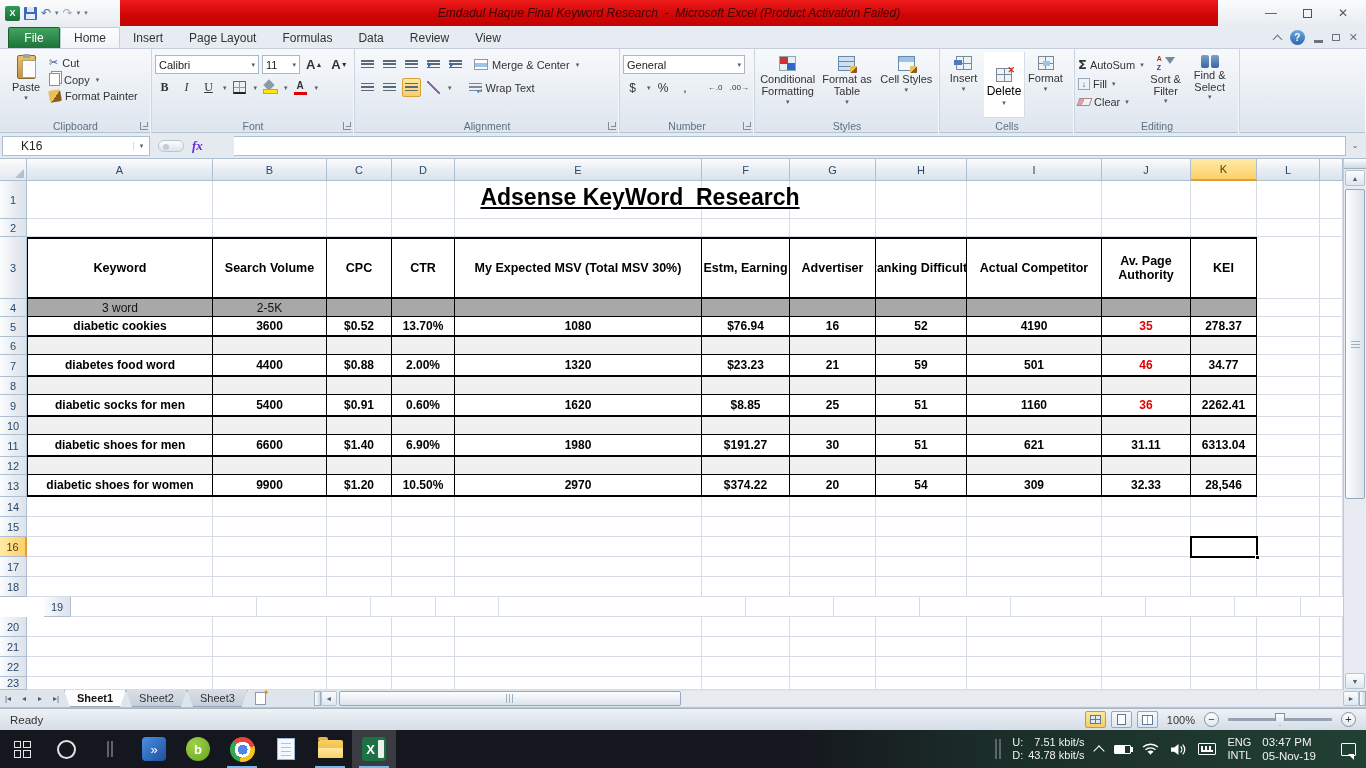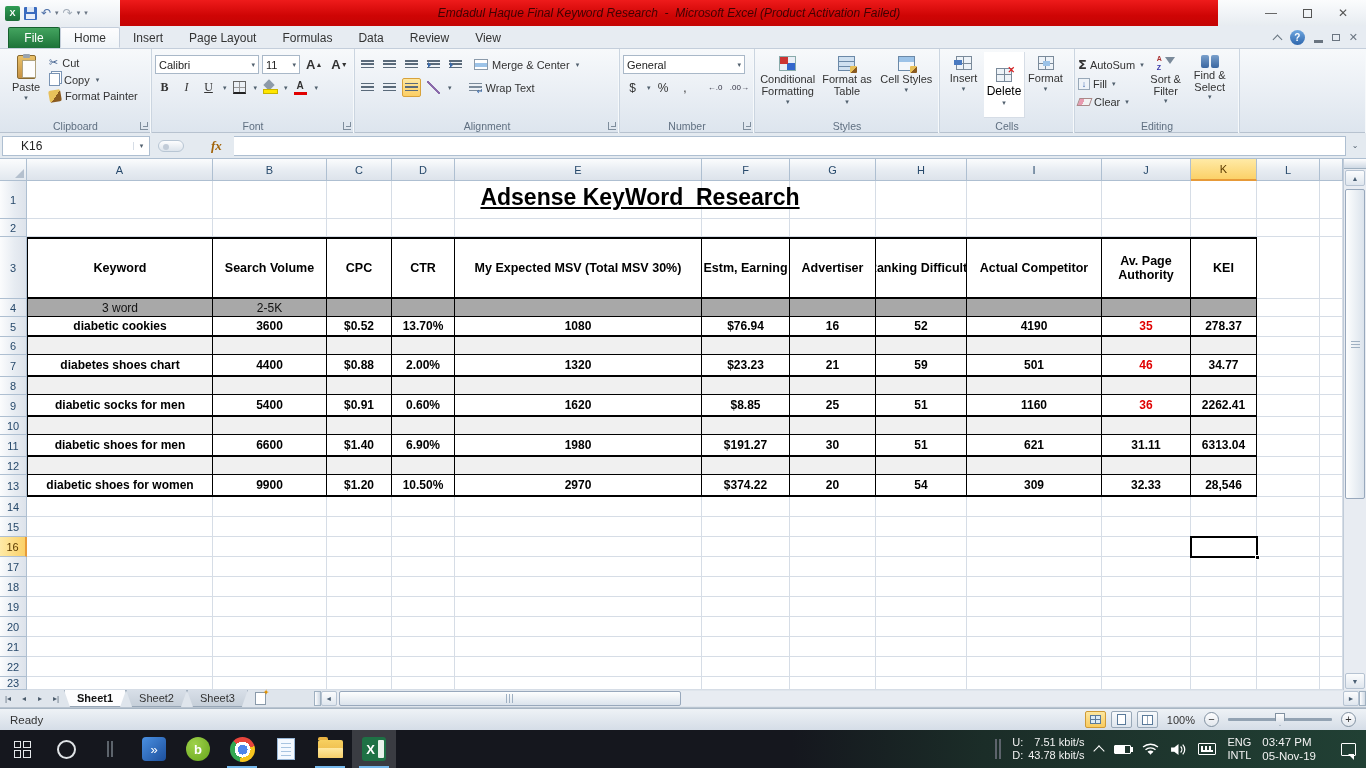--- a/index.html
+++ b/index.html
@@ -108,21 +108,21 @@
   .ic-find::before{left:0;} .ic-find::after{right:0;}
   .edit2{width:44px;display:flex;flex-direction:column;align-items:center;gap:1px;padding-top:3px;font-size:11px;line-height:12px;text-align:center;color:#333;}
   
   .fbar{position:absolute;top:133px;left:0;width:1366px;height:26px;background:#e4eaf0;border-bottom:1px solid #aebfd1;display:flex;align-items:center;padding:0 2px;}
   .namebox{width:148px;height:20px;background:#fff;border:1px solid #aebfd1;display:flex;align-items:center;}
   .namebox .nbt{flex:1;padding-left:18px;font-size:12px;color:#222;}
   .nb-dd{width:16px;text-align:center;font-size:7px;color:#51606e;border-left:1px solid #d6dde6;}
   .fx-zone{width:84px;height:20px;display:flex;align-items:center;gap:8px;padding-left:8px;}
   .fx-oval{width:26px;height:12px;border-radius:7px;background:linear-gradient(#fdfdfe,#dde4ec);border:1px solid #b8c6d4;position:relative;}
   .fx-oval::after{content:"";position:absolute;left:4px;top:3px;width:6px;height:6px;border-radius:50%;background:#c2ccd8;}
-  .fx-sym{font-family:"Liberation Serif",serif;font-style:italic;font-weight:bold;font-size:13px;color:#a16207;margin-left:19px;}
+  .fx-sym{font-family:"Liberation Serif",serif;font-style:italic;font-weight:bold;font-size:13px;color:#6d28d9;}
   .f-input{flex:1;height:20px;background:#fff;border:1px solid #aebfd1;border-left:none;padding-left:6px;font-size:12px;color:#000;}
   .f-exp{width:18px;height:20px;display:flex;align-items:center;justify-content:center;color:#51606e;font-size:8px;}
   
   .grid{position:absolute;top:159px;left:0;width:1366px;height:531px;overflow:hidden;background:#fff;}
   .grow{display:flex;}
   .gcorner{flex:none;width:27px;background:linear-gradient(#fbfcfd,#e2e8ef);border-right:1px solid #aebfd1;border-bottom:1px solid #aebfd1;position:relative;}
   .gcorner::after{content:"";position:absolute;right:2px;bottom:2px;border-style:solid;border-width:0 0 9px 9px;border-color:transparent transparent #b4c0ce transparent;}
   .colhdr{flex:none;height:22px;background:linear-gradient(#fbfcfd,#e7ecf2 55%,#dde3eb);border-right:1px solid #aebfd1;border-bottom:1px solid #aebfd1;display:flex;align-items:center;justify-content:center;font-size:11px;color:#27496b;}
   .ghead{height:22px;}
   .colhdr.selh{background:linear-gradient(#ffeaa6,#fbd168);border-bottom:2px solid #e79a38;color:#5a3a00;}
@@ -621,21 +621,21 @@
           <div class="cell tc tbn eg" style="width: 86px;"></div>
           <div class="cell tc tbn eg" style="width: 91px;"></div>
           <div class="cell tc tbn eg" style="width: 135px;"></div>
           <div class="cell tc tbn eg" style="width: 89px;"></div>
           <div class="cell tc tbn eg" style="width: 66px;"></div>
           <div class="cell" style="width: 63px;"></div>
           <div class="cell" style="width: 23px;"></div>
         </div>
         <div class="grow" style="height: 22px;">
           <div class="rowhdr">7</div>
-          <div class="cell tc tcf tbk dcell" style="width: 186px;">diabetes shoes chart</div>
+          <div class="cell tc tcf tbk dcell" style="width: 186px;">diabetes food word</div>
           <div class="cell tc tbk dcell" style="width: 114px;">4400</div>
           <div class="cell tc tbk dcell" style="width: 65px;">$0.88</div>
           <div class="cell tc tbk dcell" style="width: 63px;">2.00%</div>
           <div class="cell tc tbk dcell" style="width: 247px;">1320</div>
           <div class="cell tc tbk dcell" style="width: 88px;">$23.23</div>
           <div class="cell tc tbk dcell" style="width: 86px;">21</div>
           <div class="cell tc tbk dcell" style="width: 91px;">59</div>
           <div class="cell tc tbk dcell" style="width: 135px;">501</div>
           <div class="cell tc tbk dcell redv" style="width: 89px;">46</div>
           <div class="cell tc tbk dcell" style="width: 66px;">34.77</div>
@@ -811,21 +811,21 @@
           <div class="cell" style="width: 247px;"></div>
           <div class="cell" style="width: 88px;"></div>
           <div class="cell" style="width: 86px;"></div>
           <div class="cell" style="width: 91px;"></div>
           <div class="cell" style="width: 135px;"></div>
           <div class="cell" style="width: 89px;"></div>
           <div class="cell" style="width: 66px;"></div>
           <div class="cell" style="width: 63px;"></div>
           <div class="cell" style="width: 23px;"></div>
         </div>
-        <div class="grow" style="height: 20px;">
+        <div class="grow" style="height: 20px; padding-left: 44px;">
           <div class="rowhdr">19</div>
           <div class="cell" style="width: 186px;"></div>
           <div class="cell" style="width: 114px;"></div>
           <div class="cell" style="width: 65px;"></div>
           <div class="cell" style="width: 63px;"></div>
           <div class="cell" style="width: 247px;"></div>
           <div class="cell" style="width: 88px;"></div>
           <div class="cell" style="width: 86px;"></div>
           <div class="cell" style="width: 91px;"></div>
           <div class="cell" style="width: 135px;"></div>

